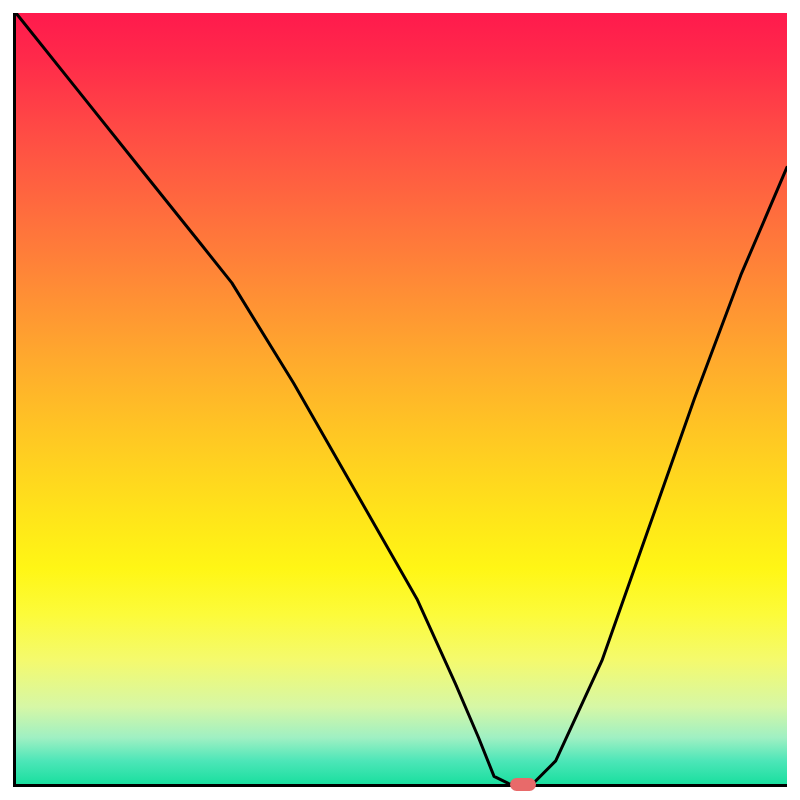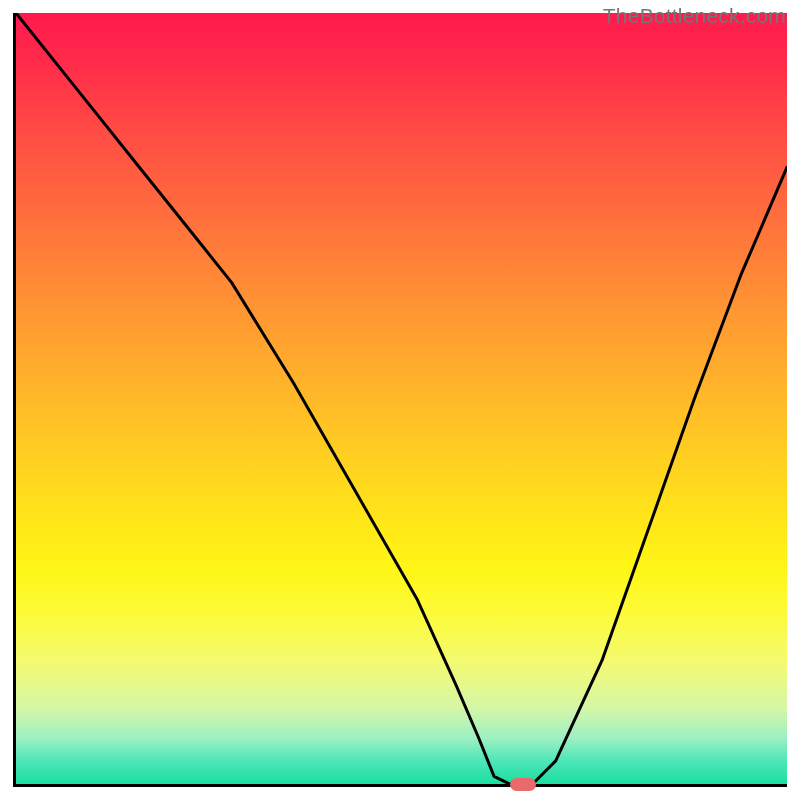--- a/index.html
+++ b/index.html
@@ -75,15 +75,14 @@
   <div class="plot-area">
     <div class="gradient-bg"></div>
 
     <svg class="curve-svg" viewBox="0 0 774 774" preserveAspectRatio="none">
       <path id="curve-path" fill="none" stroke="#000" stroke-width="3" stroke-linecap="round" stroke-linejoin="round" d="M0.0 0.0 L61.9 77.4 L123.8 154.8 L185.8 232.2 L216.7 270.9 L278.6 371.5 L340.6 479.9 L402.5 588.2 L441.2 673.4 L464.4 727.6 L479.9 766.3 L495.4 774.0 L518.6 774.0 L541.8 750.8 L588.2 650.2 L634.7 518.6 L681.1 387.0 L727.6 263.2 L774.0 154.8"></path>
     </svg>
 
     <div id="marker" class="marker" style="left: 493.97px; top: 765px;"></div>
   </div>
 
-  <div class="watermark">TheBottleneck.com</div>
 
 </div>
 
 </body></html>

